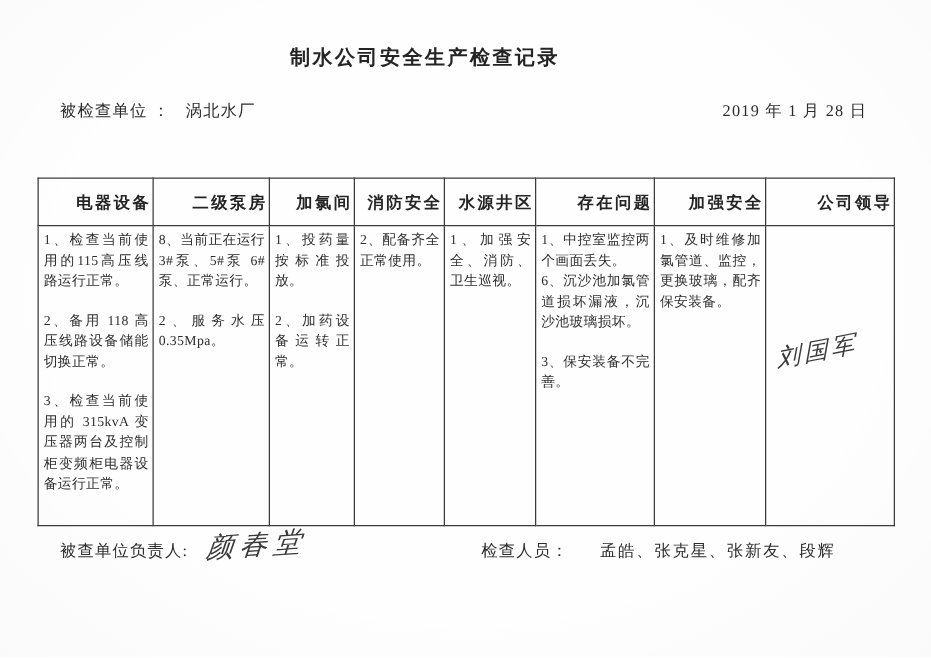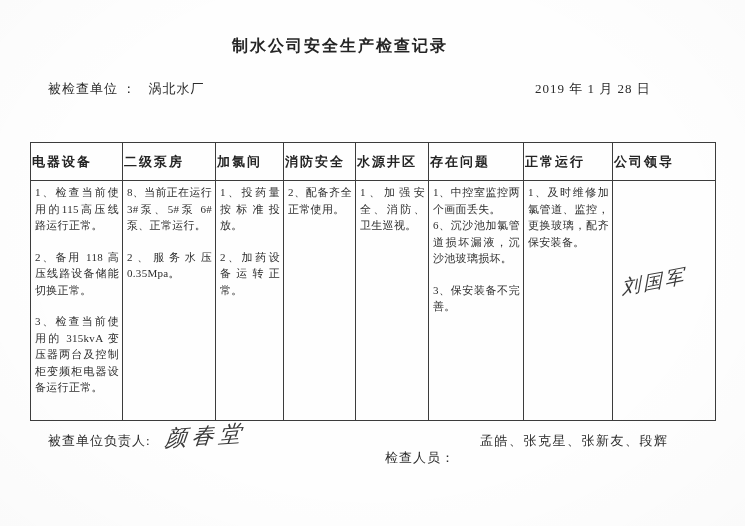--- a/index.html
+++ b/index.html
@@ -27,39 +27,39 @@
     color:#242424;
   }
   .meta-row{
     position:absolute;
     top:80px;left:0;width:745px;
     font-size:13px;
     letter-spacing:1px;
   }
   .meta-left{position:absolute;left:48px;top:0;}
   .meta-left .val{margin-left:8px;}
-  .meta-date{position:absolute;left:535px;top:0;text-align:center;}
+  .meta-date{position:absolute;left:578px;top:0;text-align:center;}
   table.insp{
     position:absolute;
     top:142px;left:30px;
     width:685px;
     border-collapse:collapse;
     table-layout:fixed;
   }
   table.insp th, table.insp td{
     border:1px solid #3c3c3c;
     vertical-align:top;
     overflow:hidden;
   }
   table.insp th{
     height:37px;
     font-size:13px;
     font-weight:600;
     letter-spacing:2px;
-    text-align:left;
+    text-align:right;
     vertical-align:middle;
     color:#242424;
     padding:0 1px;
   }
   table.insp td{
     height:236px;
     padding:3px 3px 0 4px;
     font-size:11px;
     line-height:16.5px;
     letter-spacing:0.3px;
@@ -90,21 +90,21 @@
   }
   .footer-left{position:absolute;left:48px;top:3px;}
   .sig-unit{
     position:absolute;
     left:165px;top:-8px;
     font-size:22px;
     letter-spacing:5px;
     transform:rotate(-4deg) skewX(-10deg);
     white-space:nowrap;
   }
-  .inspectors-label{position:absolute;left:385px;top:20px;}
+  .inspectors-label{position:absolute;left:385px;top:3px;}
   .inspectors-names{position:absolute;left:480px;top:3px;letter-spacing:1.5px;}
 </style>
 </head>
 <body>
 
 <div class="page">
   <div class="scan-tone"></div>
 
   <div class="title">制水公司安全生产检查记录</div>
 
@@ -128,21 +128,21 @@
         <col style="width:103px">
     </colgroup>
     <thead>
       <tr>
         <th>电器设备</th>
         <th>二级泵房</th>
         <th>加氯间</th>
         <th>消防安全</th>
         <th>水源井区</th>
         <th>存在问题</th>
-        <th>正常运行</th>
+        <th>加强安全</th>
         <th>公司领导</th>
       </tr>
     </thead>
     <tbody>
       <tr>
         <td class="cell-electrical">
           <div class="cellwrap">
             <p>1、检查当前使用的115高压线路运行正常。</p>
             <p>2、备用 118 高压线路设备储能切换正常。</p>
             <p>3、检查当前使用的 315kvA 变压器两台及控制柜变频柜电器设备运行正常。</p>

